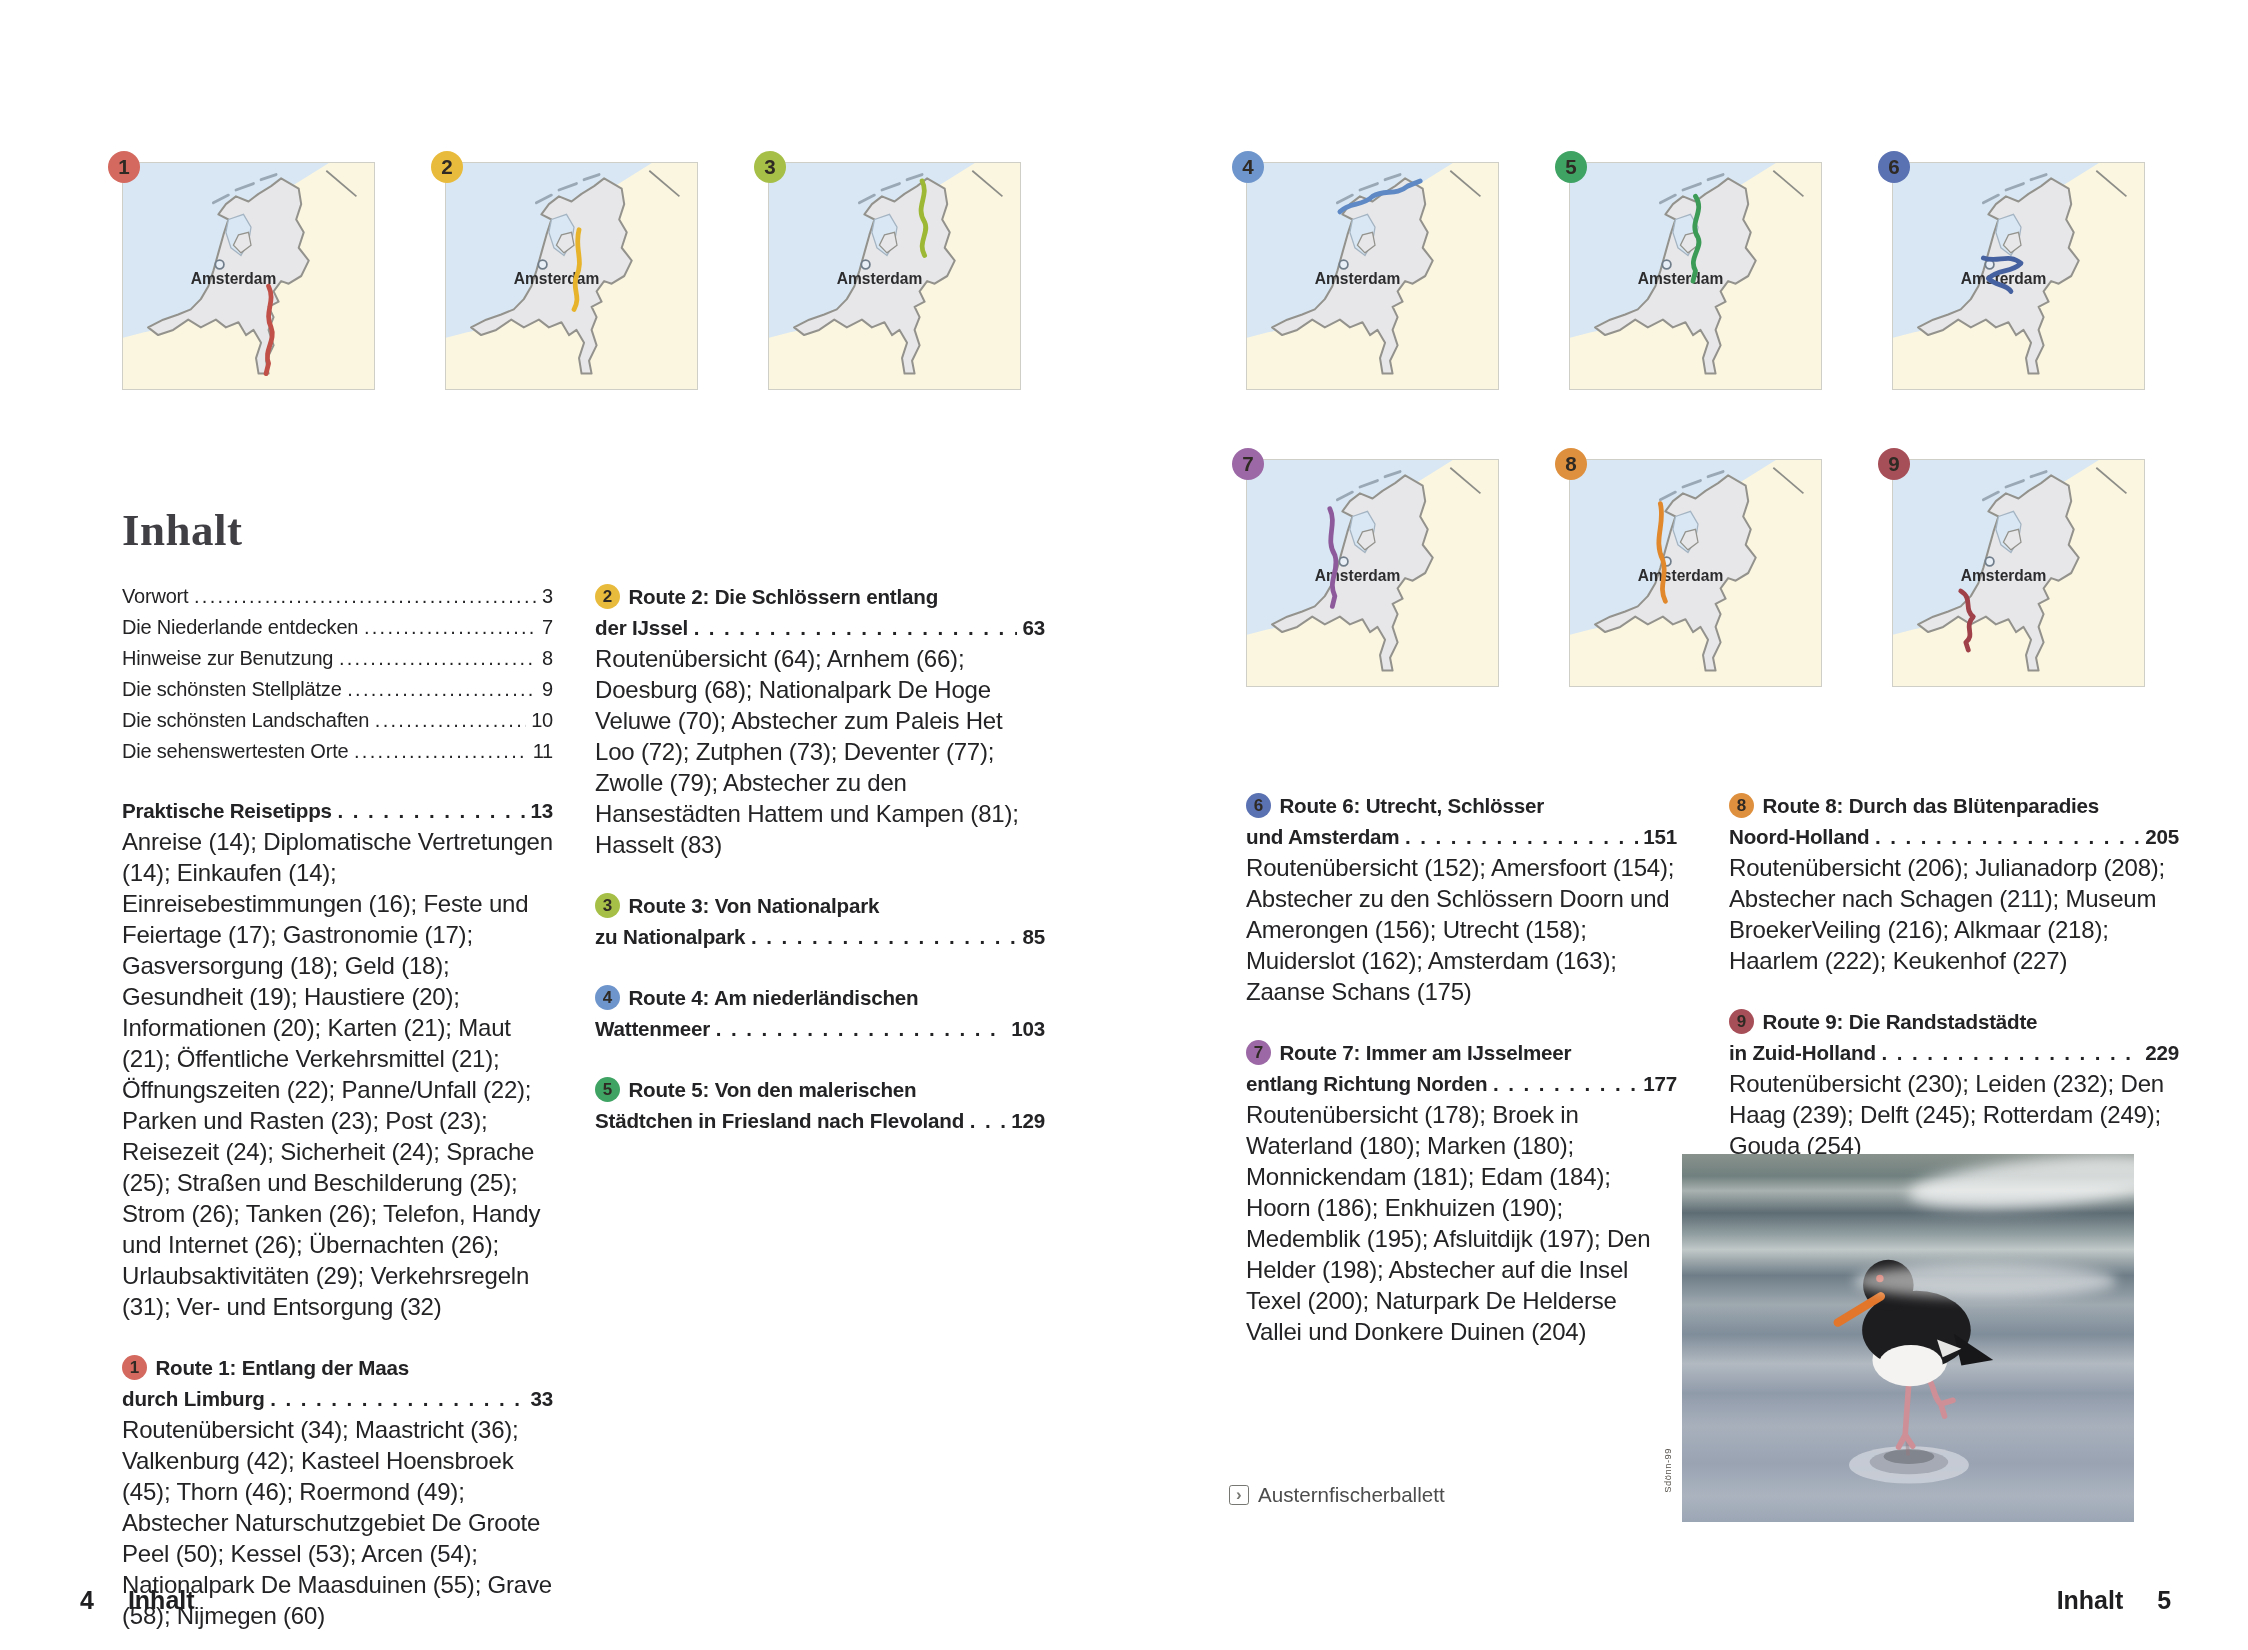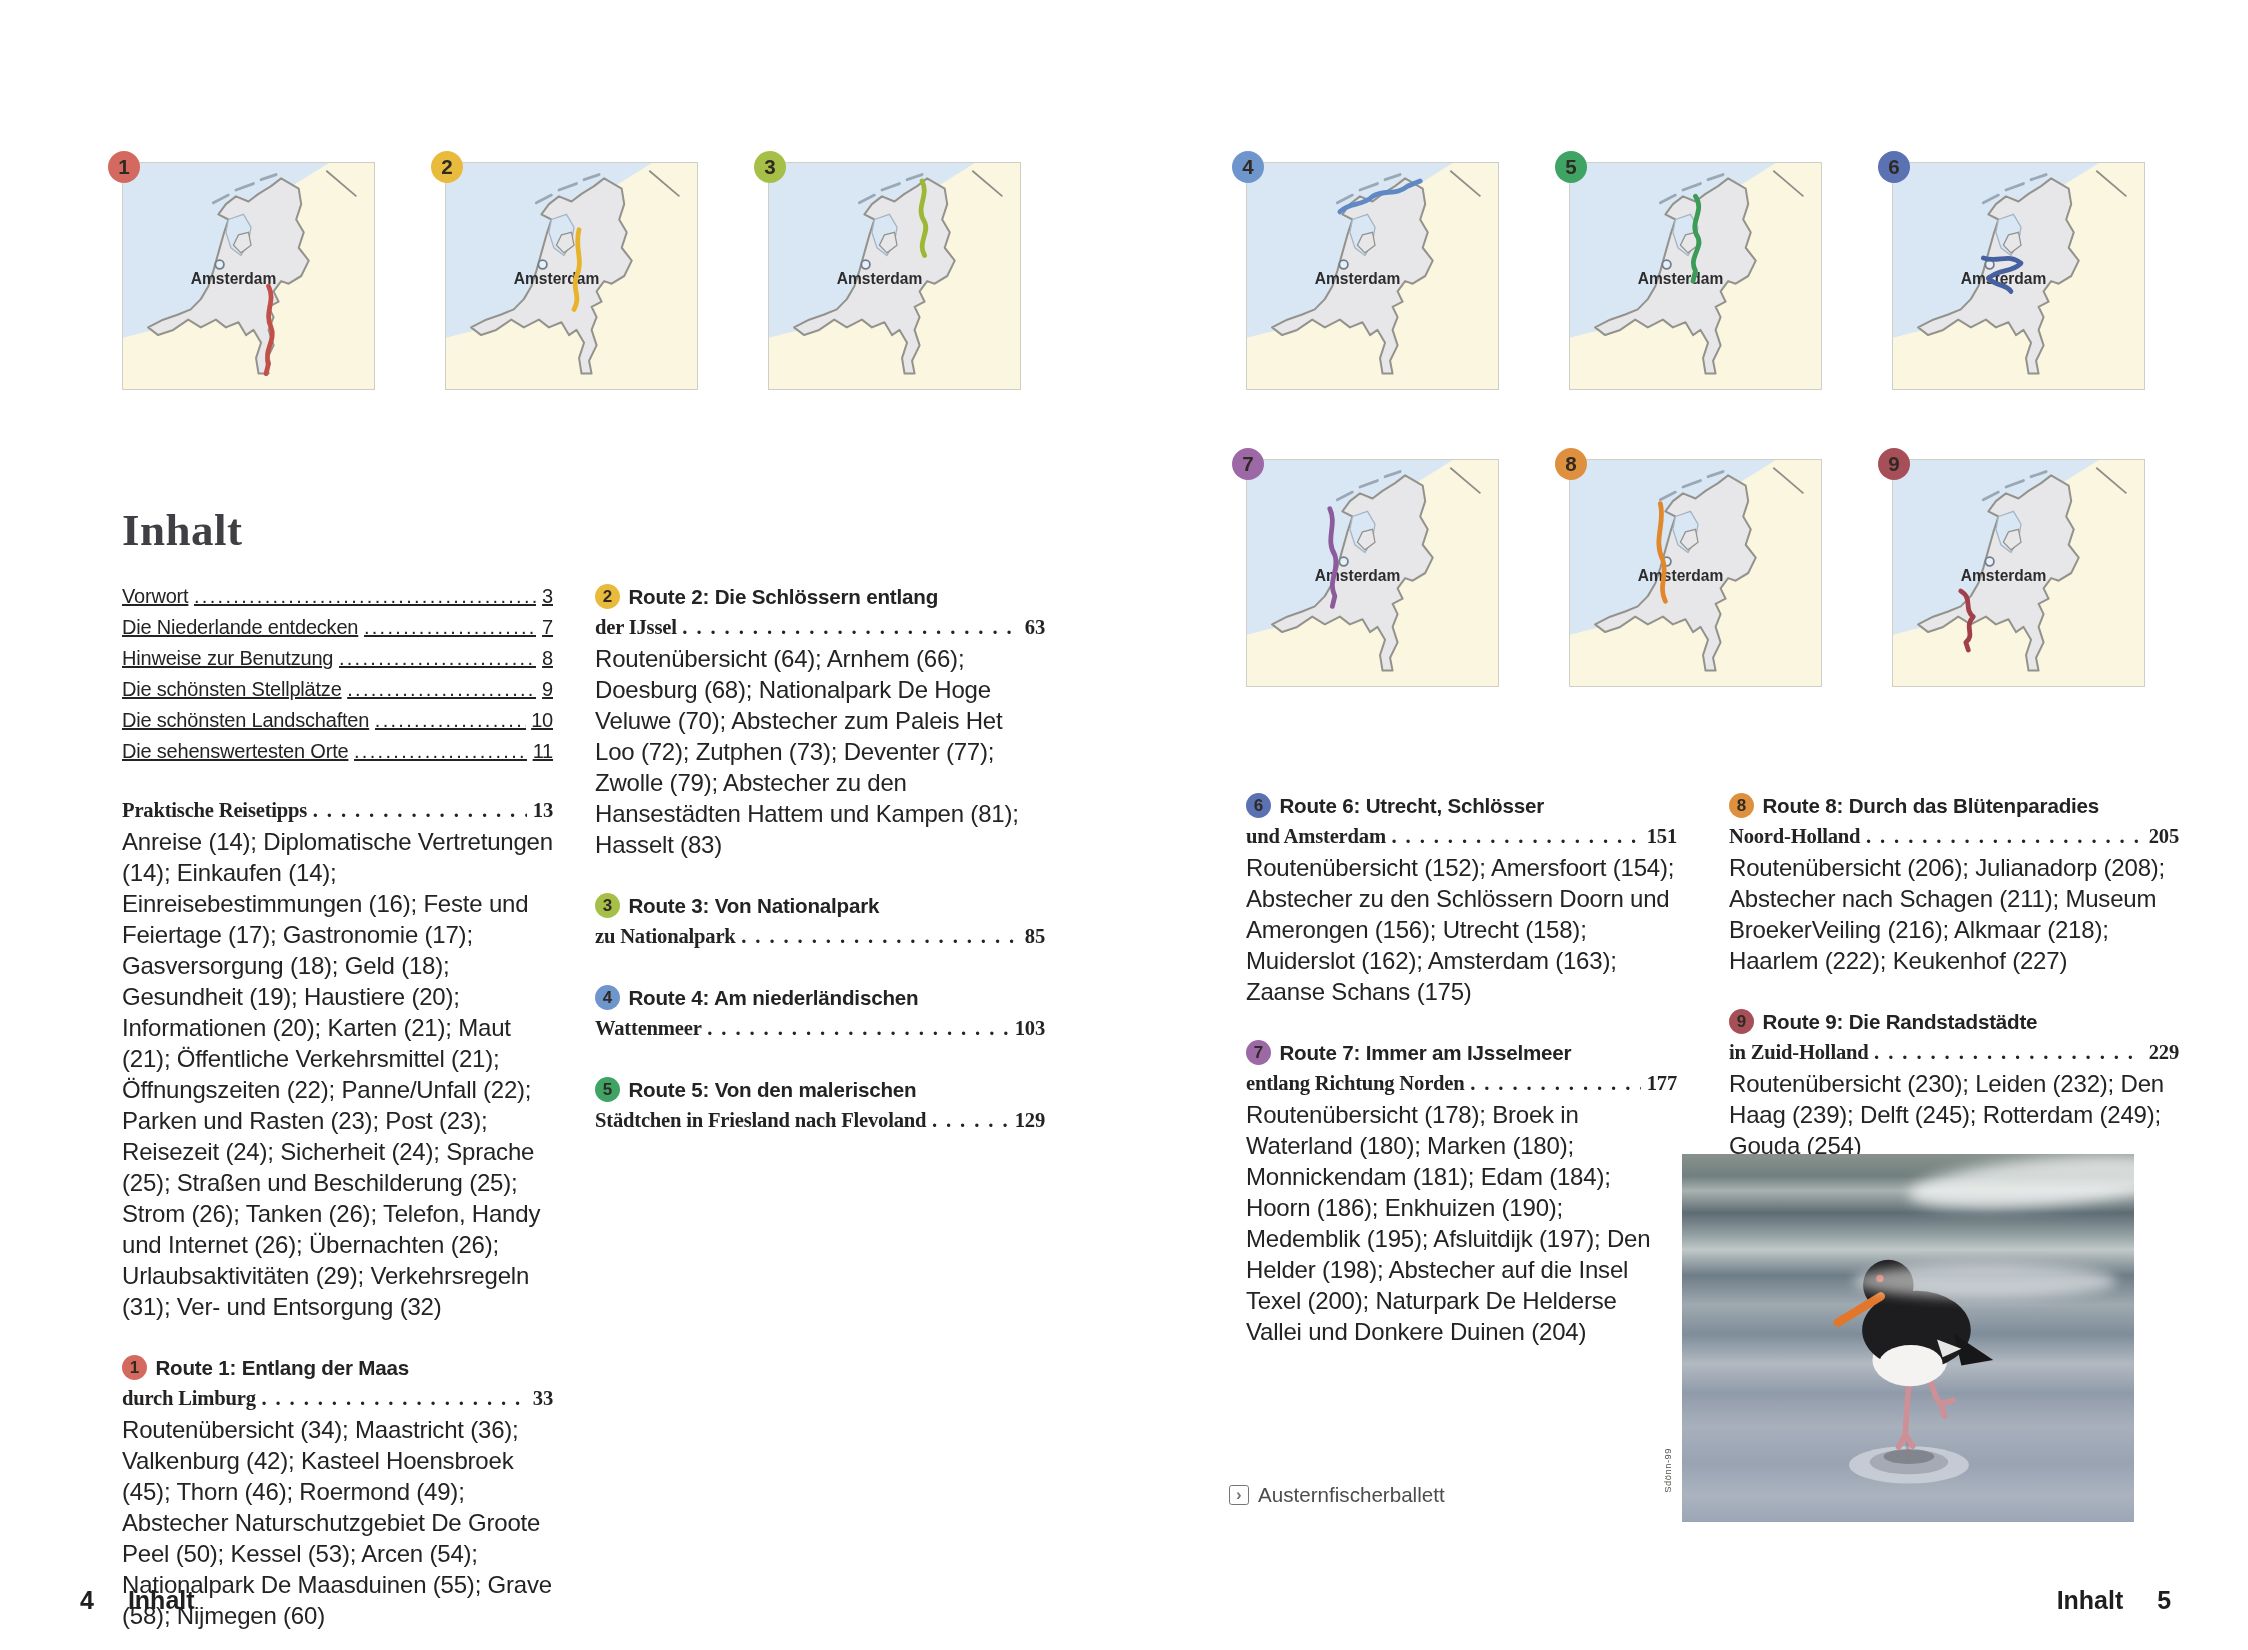--- a/index.html
+++ b/index.html
@@ -33,24 +33,24 @@
     font-family:"Liberation Serif",serif;font-weight:bold;
     font-size:45px;color:#3f3f44;letter-spacing:0.5px;
   }
   .toc-columns{position:absolute;display:flex;}
   .page-left .toc-columns{top:581px;left:0;gap:42px;}
   .page-right .toc-columns{top:790px;left:0;gap:52px;}
   .col-a{width:431px;}
   .col-b{width:450px;}
 
   .front-list{margin-bottom:28px;}
-  .front-row{display:flex;align-items:flex-start;line-height:31px;font-size:20px;letter-spacing:-0.2px;text-decoration:underline;}
+  .front-row{display:flex;align-items:flex-start;line-height:31px;font-size:20px;letter-spacing:-0.2px;}
   .toc-sec{margin-bottom:30px;}
   .sec-line1{display:flex;align-items:center;gap:8.4px;font-weight:bold;font-size:20.6px;line-height:31px;letter-spacing:-0.2px;}
-  .sec-line2{display:flex;align-items:baseline;font-weight:bold;font-size:20.6px;line-height:31px;letter-spacing:-0.2px;font-family:Liberation Serif, serif;}
+  .sec-line2{display:flex;align-items:baseline;font-weight:bold;font-size:20.6px;line-height:31px;letter-spacing:-0.2px;}
   .sec-body{margin:0;font-size:24px;line-height:31px;letter-spacing:-0.2px;text-align:left;}
   .badge{
     width:25px;height:25px;border-radius:50%;flex:0 0 auto;
     display:inline-flex;align-items:center;justify-content:center;
     font-size:17px;font-weight:bold;color:#2f2a24;
   }
   .dots{flex:1;overflow:hidden;white-space:nowrap;margin:0 5.6px;min-width:13px;}
   .dots::after{
     content:"................................................................................";
     letter-spacing:2.3px;

